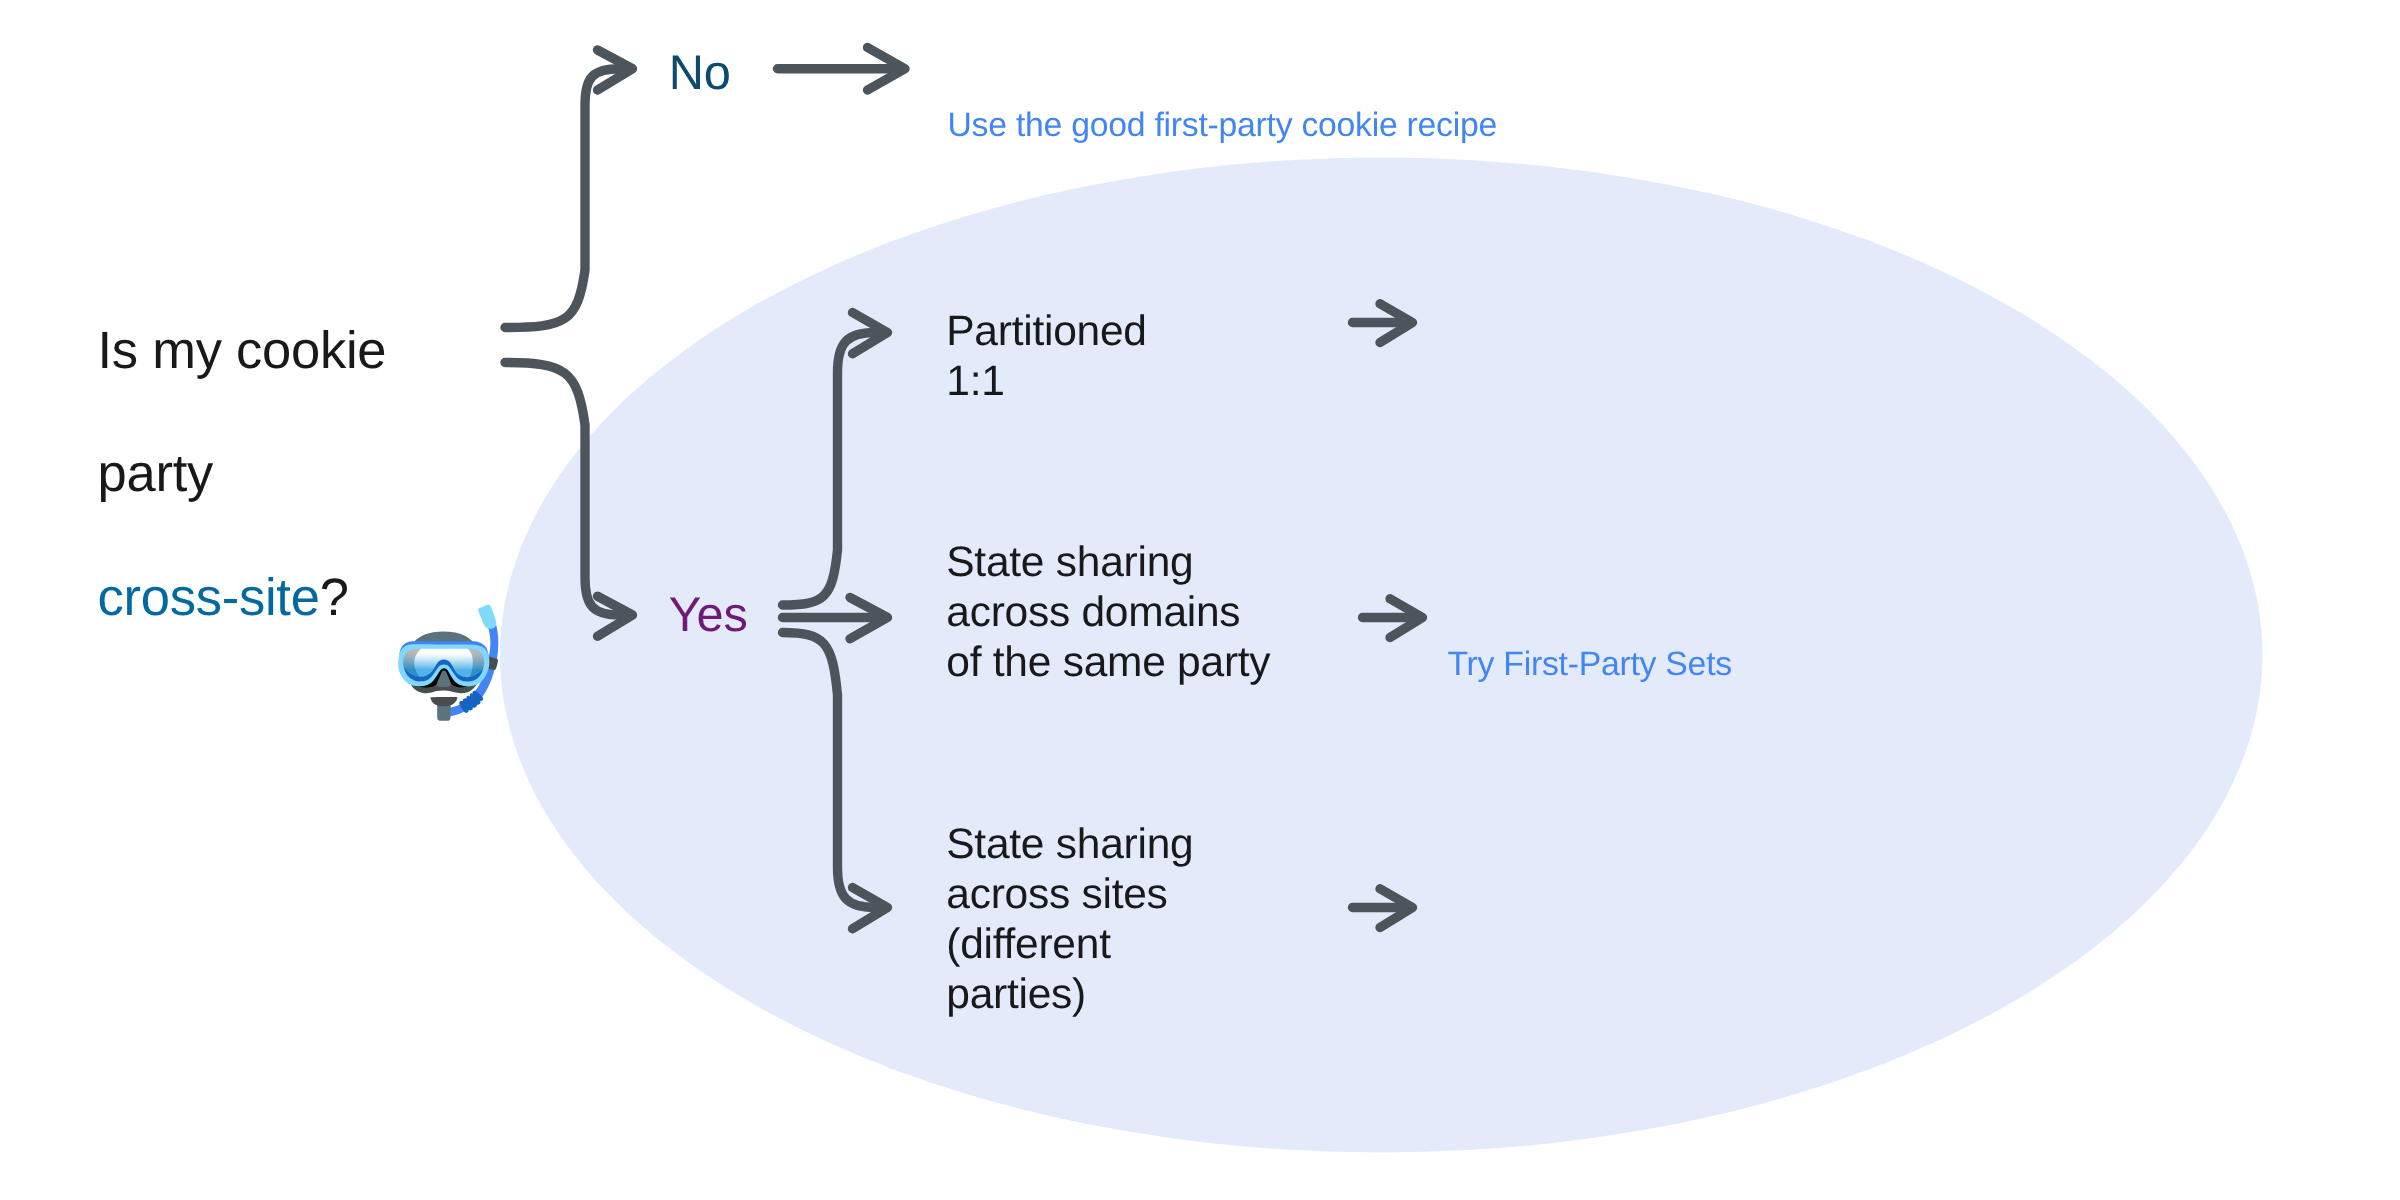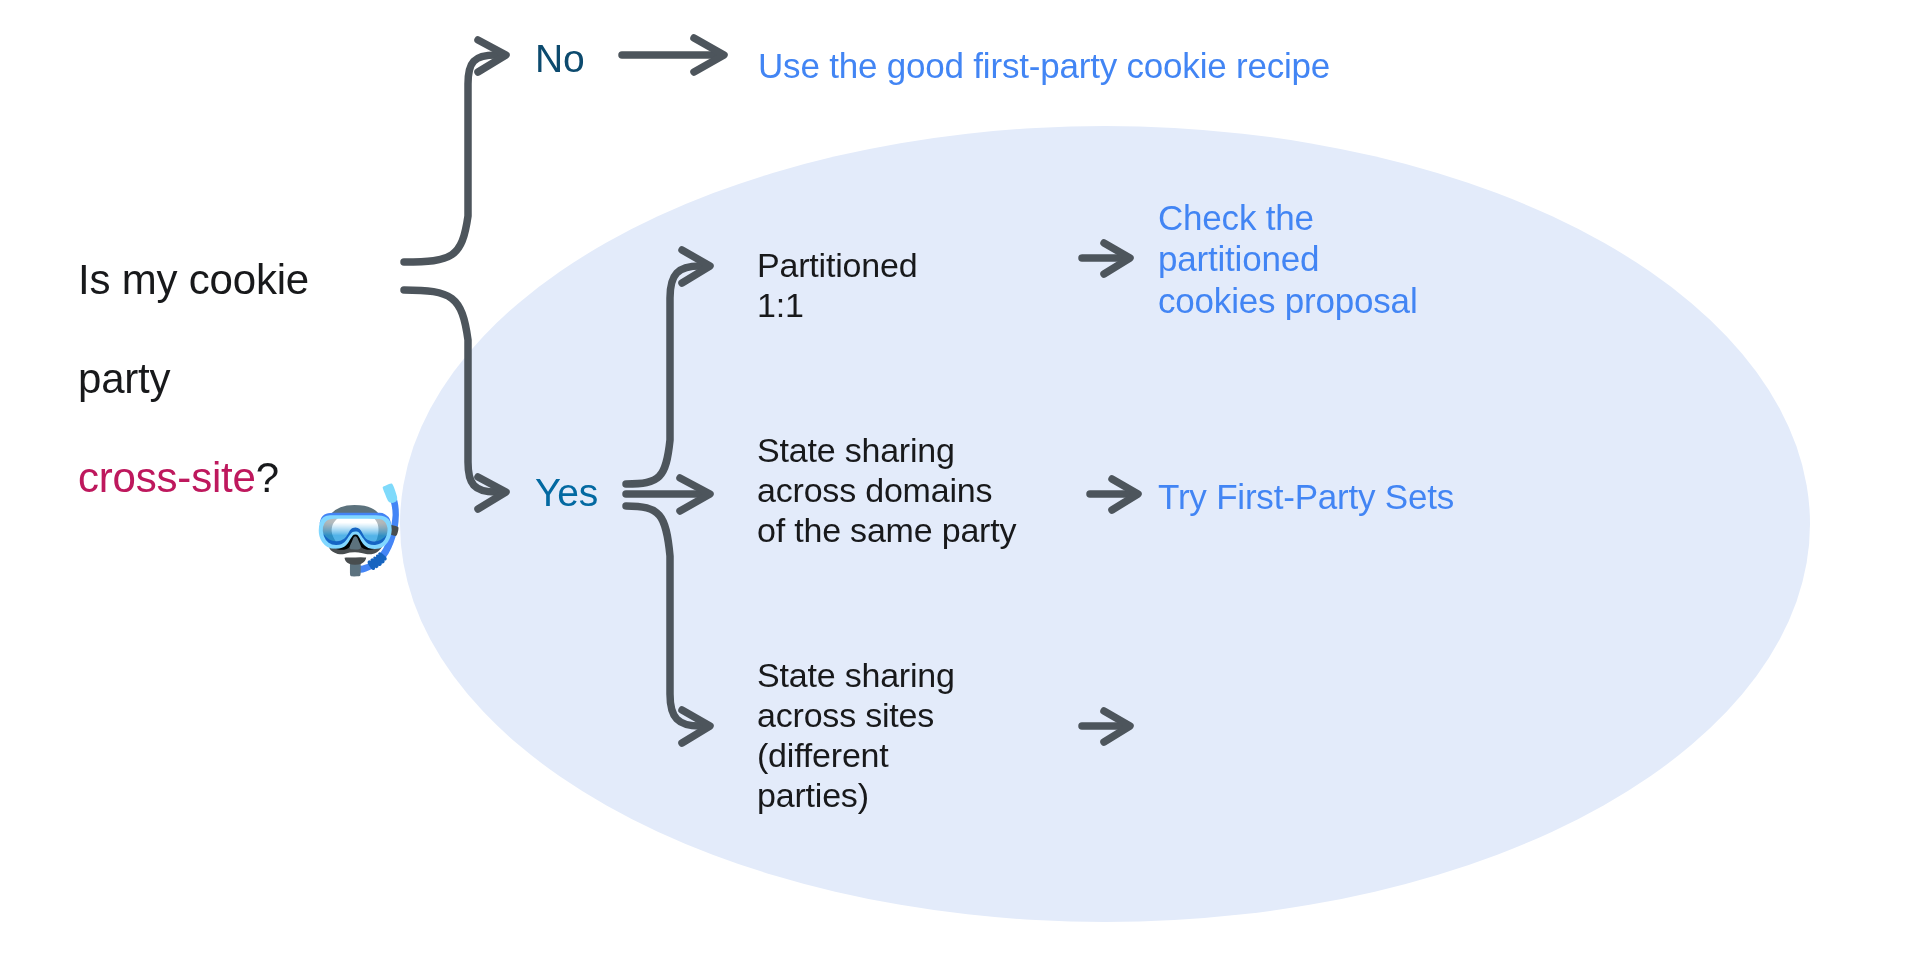--- a/index.html
+++ b/index.html
@@ -32,52 +32,53 @@
     letter-spacing: -0.2px;
   }
   .q-text {
     left: 78px;
     top: 205px;
     width: 300px;
     font-size: 42px;
     font-weight: 500;
     color: #18191b;
   }
-  .q-text .accent { color: #be185d; }
+  .q-text .accent { color: #0369a1; }
 
   .label-no {
     left: 535px;
     top: 36px;
     font-size: 39px;
     font-weight: 500;
     color: #0c4a6e;
   }
   .label-yes {
     left: 535px;
     top: 470px;
     font-size: 39px;
     font-weight: 500;
-    color: #0369a1;
+    color: #701a75;
   }
 
   .opt {
     font-size: 34px;
     font-weight: 500;
     color: #18191b;
     width: 330px;
   }
   .opt-partitioned { left: 757px; top: 245px; }
   .opt-domains    { left: 757px; top: 430px; }
   .opt-sites      { left: 757px; top: 655px; }
 
   .link {
-    font-size: 35px;
+    font-size: 27px;
     font-weight: 500;
     color: #4285f4;
     width: 430px;
+    margin-top: 40px;
   }
   .link-recipe { left: 758px; top: 45px; width: 800px; }
   .link-cpc    { left: 1158px; top: 197px; }
   .link-fps    { left: 1158px; top: 476px; width: 470px; }
   .link-apis   { left: 1158px; top: 700px; width: 430px; }
 
   .mask-icon {
     position: absolute;
     left: 305px;
     top: 478px;
@@ -143,20 +144,17 @@
 1:1</div>
   <div class="node opt opt-domains">State sharing
 across domains
 of the same party</div>
   <div class="node opt opt-sites">State sharing
 across sites
 (different
 parties)</div>
 
   <div class="node link link-recipe">Use the good first-party cookie recipe</div>
-  <div class="node link link-cpc">Check the
-partitioned
-cookies proposal</div>
   <div class="node link link-fps">Try First-Party Sets</div>
 
   <div class="mask-icon">🤿</div>
 
 </div>
 
 </body></html>

